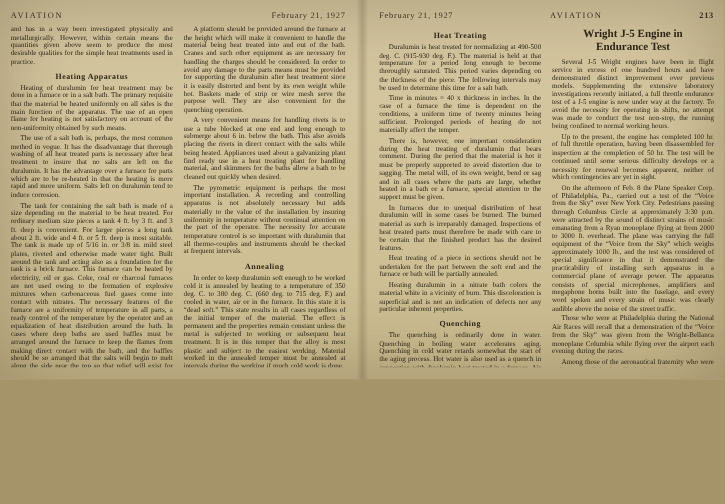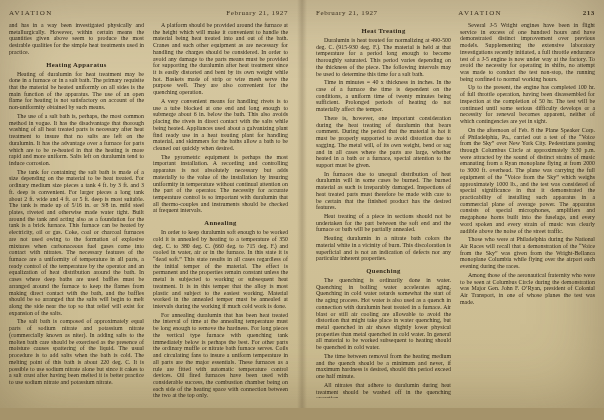--- a/index.html
+++ b/index.html
@@ -2,21 +2,21 @@
 <html><head>
 <meta charset="utf-8">
 <style>
   html, body { margin: 0; padding: 0; }
   body {
     width: 604px; height: 420px; overflow: hidden;
     background: #a5936a;
     font-family: "Liberation Serif", "DejaVu Serif", serif;
   }
   .scan {
-    width: 604px; height: 408px;
+    width: 604px; height: 316px;
     display: flex;
     background: linear-gradient(180deg, #d7c9a3 0%, #d0c198 55%, #c9ba8e 100%);
     box-shadow: inset 0 0 70px rgba(82, 62, 36, 0.38);
     color: #2e2518;
   }
   .page {
     flex: 1 1 0;
     box-sizing: border-box;
     padding: 9px 9px 6px 9px;
     overflow: hidden;
@@ -111,20 +111,21 @@
         <p>In furnaces due to unequal distribution of heat duralumin will in some cases be burned. The burned material as such is irreparably damaged. Inspections of heat treated parts must therefore be made with care to be certain that the finished product has the desired features.</p>
         <p>Heat treating of a piece in sections should not be undertaken for the part between the soft end and the furnace or bath will be partially annealed.</p>
         <p>Heating duralumin in a nitrate bath colors the material white in a vicinity of burn. This discoloration is superficial and is not an indication of defects nor any particular inherent properties.</p>
         <h2 class="subhead">Quenching</h2>
         <p>The quenching is ordinarily done in water. Quenching in boiling water accelerates aging. Quenching in cold water retards somewhat the start of the aging process. Hot water is also used as a quench in connection with duralumin heat treated in a furnace. Air blast or still air cooling are allowable to avoid the distortion that might take place in water quenching, but metal quenched in air shows slightly lower physical properties than metal quenched in cold water. In general all material to be worked subsequent to heating should be quenched in cold water.</p>
         <p>The time between removal from the heating medium and the quench should be a minimum and never, if maximum hardness is desired, should this period exceed one half minute.</p>
         <p>All nitrates that adhere to duralumin during heat treatment should be washed off in the quenching operation.</p>
         <p>Immediately after heat treating at 500 deg. C. and quenching, the alloy is soft and pliable permitting a variety of fabrication processes. The metal, however, starts aging at once so that after about an hour further working is done with difficulty. Re-heat treatment is necessary for parts worked after this period.</p>
       </div>
       <div class="col">
+        <h1 class="headline">Wright J-5 Engine in Endurance Test</h1>
         <p>Several J-5 Wright engines have been in flight service in excess of one hundred hours and have demonstrated distinct improvement over previous models. Supplementing the extensive laboratory investigations recently initiated, a full throttle endurance test of a J-5 engine is now under way at the factory. To avoid the necessity for operating in shifts, no attempt was made to conduct the test non-stop, the running being confined to normal working hours.</p>
         <p>Up to the present, the engine has completed 100 hr. of full throttle operation, having been disassembled for inspection at the completion of 50 hr. The test will be continued until some serious difficulty develops or a necessity for renewal becomes apparent, neither of which contingencies are yet in sight.</p>
         <p>On the afternoon of Feb. 8 the Plane Speaker Corp. of Philadelphia, Pa., carried out a test of the “Voice from the Sky” over New York City. Pedestrians passing through Columbus Circle at approximately 3:30 p.m. were attracted by the sound of distinct strains of music emanating from a Ryan monoplane flying at from 2000 to 3000 ft. overhead. The plane was carrying the full equipment of the “Voice from the Sky” which weighs approximately 1000 lb., and the test was considered of special significance in that it demonstrated the practicability of installing such apparatus in a commercial plane of average power. The apparatus consists of special microphones, amplifiers and megaphone horns built into the fuselage, and every word spoken and every strain of music was clearly audible above the noise of the street traffic.</p>
         <p>Those who were at Philadelphia during the National Air Races will recall that a demonstration of the “Voice from the Sky” was given from the Wright-Bellanca monoplane Columbia while flying over the airport each evening during the races.</p>
         <p>Among those of the aeronautical fraternity who were to be seen at Columbus Circle during the demonstration was Major Gen. John F. O’Ryan, president of Colonial Air Transport, in one of whose planes the test was made.</p>
       </div>
     </div>
   </div>
 
 </div>

